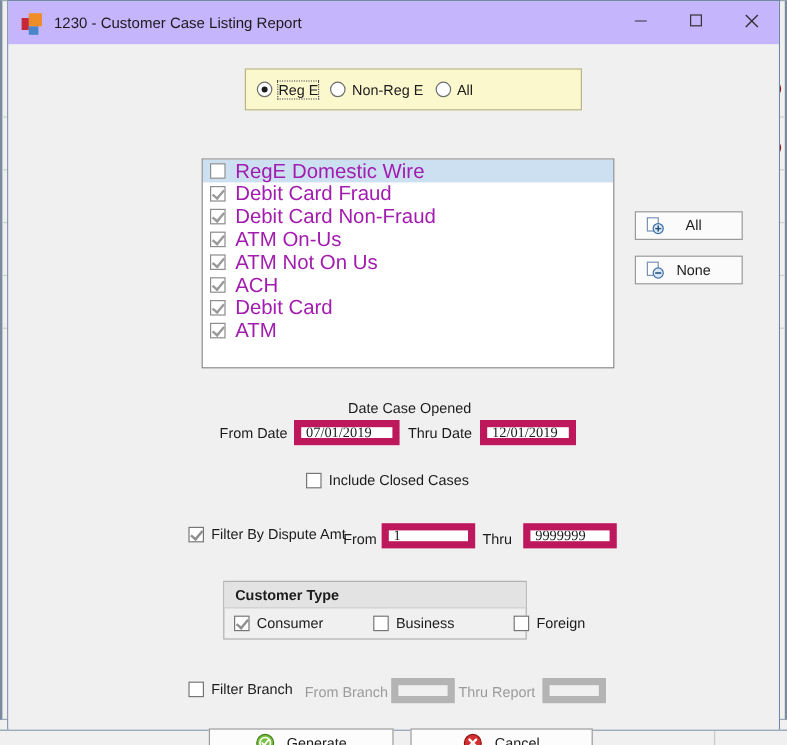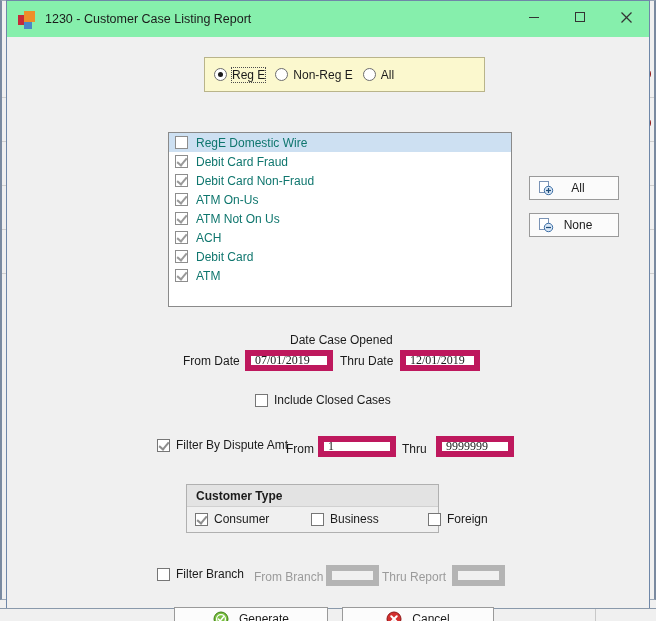--- a/index.html
+++ b/index.html
@@ -73,21 +73,21 @@
     background: #f0f0f0;
     border: 1px solid #6f87a8;
     box-sizing: border-box;
   }
 
   
   #title-bar {
     height: 36px;
     display: flex;
     align-items: center;
-    background: #86efac;
+    background: #c4b5fd;
     position: relative;
     user-select: none;
   }
   #app-icon {
     position: relative;
     width: 18px; height: 18px;
     margin-left: 11px;
     flex: 0 0 auto;
   }
   #app-icon .sq-orange { position:absolute; left:6px; top:1px; width:11px; height:11px; background:#ef8e29; }
@@ -202,22 +202,22 @@
     content: "";
     position: absolute;
     left: 3px; top: 0px;
     width: 4px; height: 8px;
     border: solid #9a9a9a;
     border-width: 0 2px 2px 0;
     transform: rotate(40deg);
   }
   .list-label {
     margin-left: 8px;
-    font-size: 12px;
-    color: #0f766e;
+    font-size: 17px;
+    color: #a21caf;
     white-space: nowrap;
   }
 
   
   .side-btn {
     position: absolute;
     width: 90px; height: 24px;
     background: #fbfbfb;
     border: 1px solid #9a9a9a;
     box-sizing: border-box;

